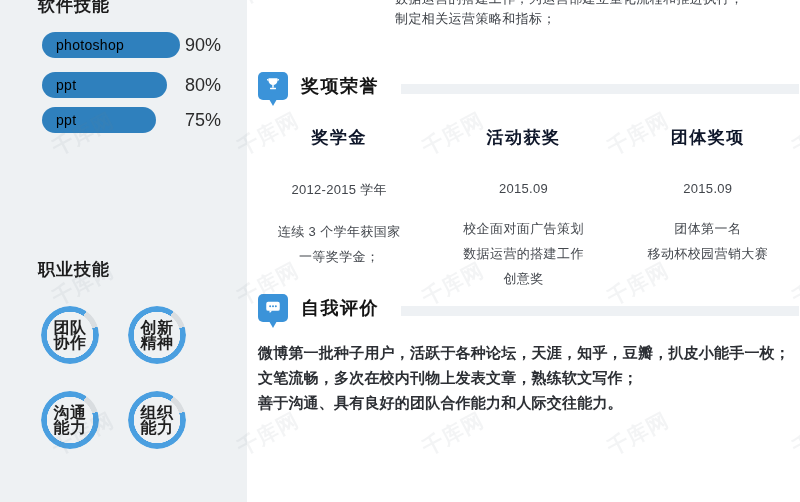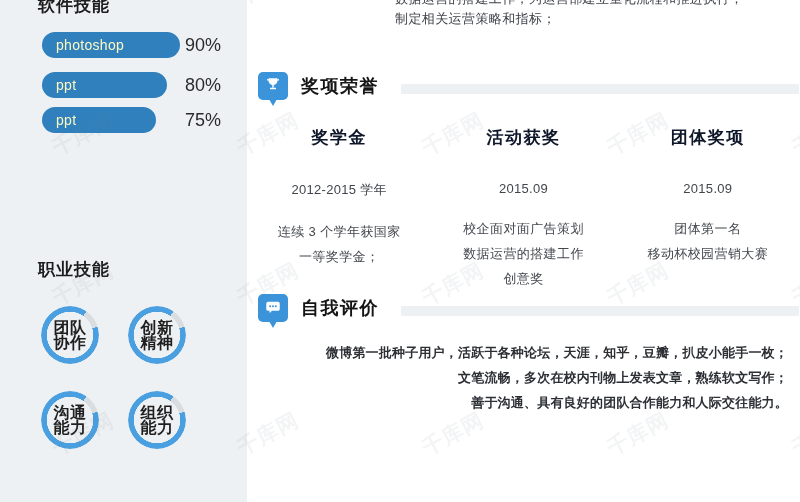--- a/index.html
+++ b/index.html
@@ -71,21 +71,21 @@
     position: absolute;
     left: 42px;
     top: 0;
     height: 26px;
     border-radius: 13px;
     background: #2f80bd;
     display: flex;
     align-items: center;
   }
   .bar-label {
-    color: #fef9c3;
+    color: #000000;
     font-size: 14px;
     padding-left: 14px;
     letter-spacing: 0.3px;
     font-family: "Liberation Sans", sans-serif;
   }
   .bar-pct {
     position: absolute;
     top: 3px;
     font-size: 18px;
     color: #2b2b2b;
@@ -222,26 +222,25 @@
     letter-spacing: 0.4px;
     padding: 0 22px;
   }
 
   
   #self-eval-body {
     position: absolute;
     left: 11px;
     top: 340px;
     width: 530px;
-    font-size: 13px;
+    font-size: 15px;
     color: #2c2f34;
     line-height: 25px;
     font-weight: bold;
     letter-spacing: 0.2px;
-    text-align: right;
   }
   #self-eval-body div { white-space: nowrap; }
 </style>
 </head>
 <body>
 
 <div id="resume-page">
 
   <div id="sidebar">
 

